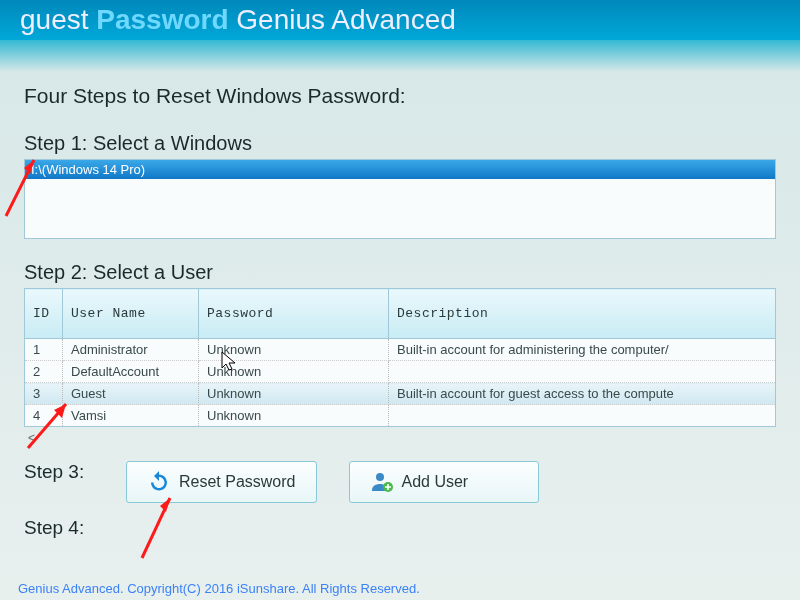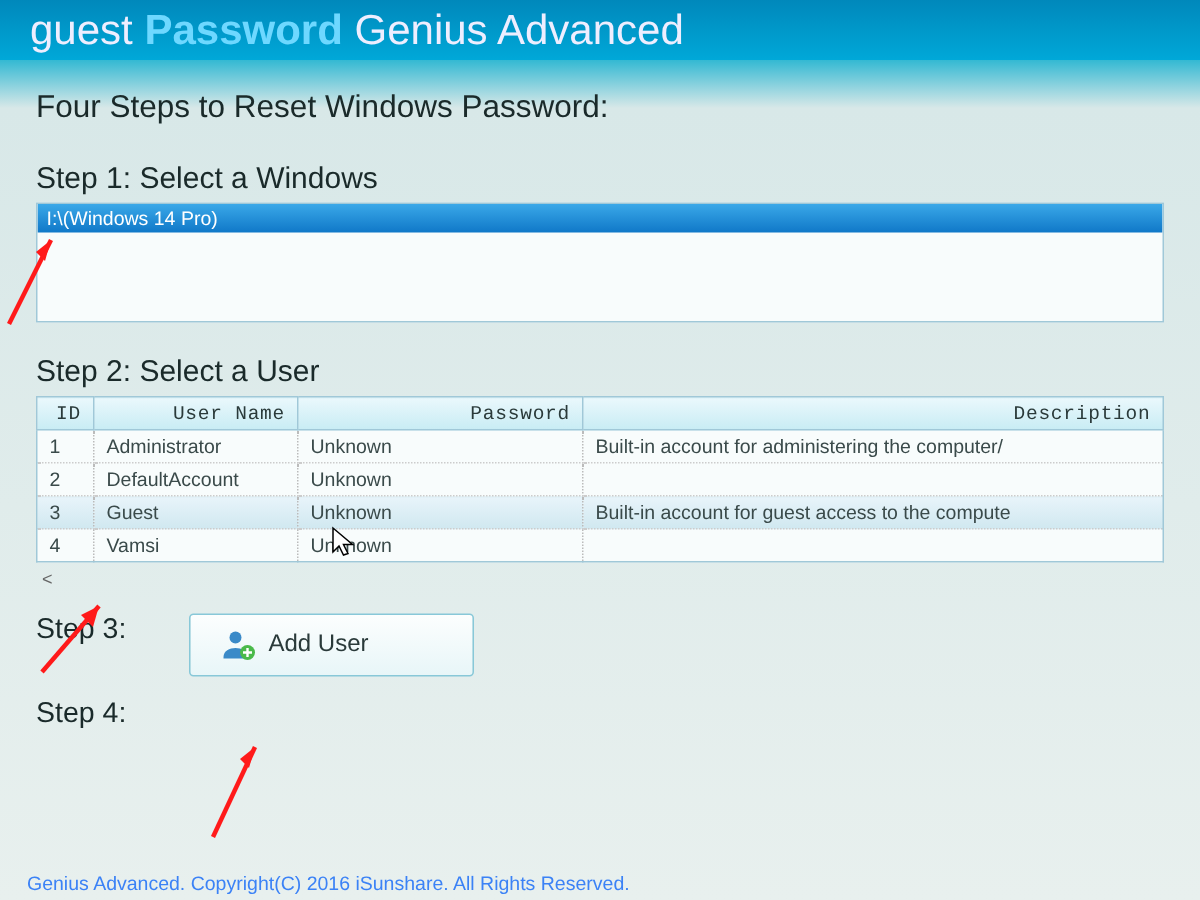--- a/index.html
+++ b/index.html
@@ -24,20 +24,21 @@
 .header .title-segment2 { color: #6ed8ff; font-weight: bold; }
 .header .title-segment3 { color: #eef; }
 .content {
   padding: 20px 24px 0 24px;
 }
 .main-heading {
   font-size: 21px;
   font-weight: normal;
   color: #1a2a2a;
   margin-bottom: 24px;
+  margin-top: 24px;
 }
 .step-heading {
   font-size: 20px;
   font-weight: normal;
   color: #1a2a2a;
   margin-bottom: 4px;
 }
 .windows-list {
   border: 1px solid #a0c8d8;
   background: #f8fcfc;
@@ -56,22 +57,22 @@
   width: 100%;
   border: 1px solid #a0c8d8;
   border-collapse: collapse;
   background: #f8fcfc;
   font-size: 13px;
   margin-bottom: 4px;
 }
 .user-table th {
   background: linear-gradient(180deg, #eaf8fc 0%, #c8ecf4 100%);
   border: 1px solid #a0c8d8;
-  padding: 3px 8px;
-  text-align: right;
+  padding: 17px 8px;
+  text-align: left;
   font-weight: normal;
   font-family: "Courier New", monospace;
   color: #2a3a3a;
   letter-spacing: 0.5px;
 }
 .user-table td {
   border-left: 1px dotted #bbb;
   border-right: 1px dotted #bbb;
   border-bottom: 1px dotted #ccc;
   padding: 3px 8px;
@@ -193,20 +194,28 @@
         <td>Unknown</td>
         <td></td>
       </tr>
     </tbody>
   </table>
   <div class="scroll-hint">&lt;</div>
 
   <div class="step-row">
     <span class="step-label-inline">Step 3:</span>
     <button class="action-button big">
+      <span class="icon-refresh">
+        <svg viewBox="0 0 24 24" width="24" height="24">
+            <path d="M12 4V1L7 6l5 5V7c3 0 5.5 2.5 5.5 5.5S15 18 12 18s-5.5-2.5-5.5-5.5H4c0 4.4 3.6 8 8 8s8-3.6 8-8-3.6-8-8-8z" fill="#1a88d8"></path>
+          </svg>
+      </span>
+      <span>Reset Password</span>
+    </button>
+    <button class="action-button big">
       <span class="icon-user">
         <svg viewBox="0 0 24 24" width="24" height="24">
           <circle cx="10" cy="7" r="4" fill="#3a8ac8"></circle>
           <path d="M2 20c0-4 4-6 8-6s8 2 8 6v1H2z" fill="#3a8ac8"></path>
           <circle cx="18" cy="17" r="5" fill="#4aba4a"></circle>
           <path d="M18 14v6M15 17h6" stroke="#fff" stroke-width="1.6"></path>
         </svg>
       </span>
       <span>Add User</span>
     </button>

